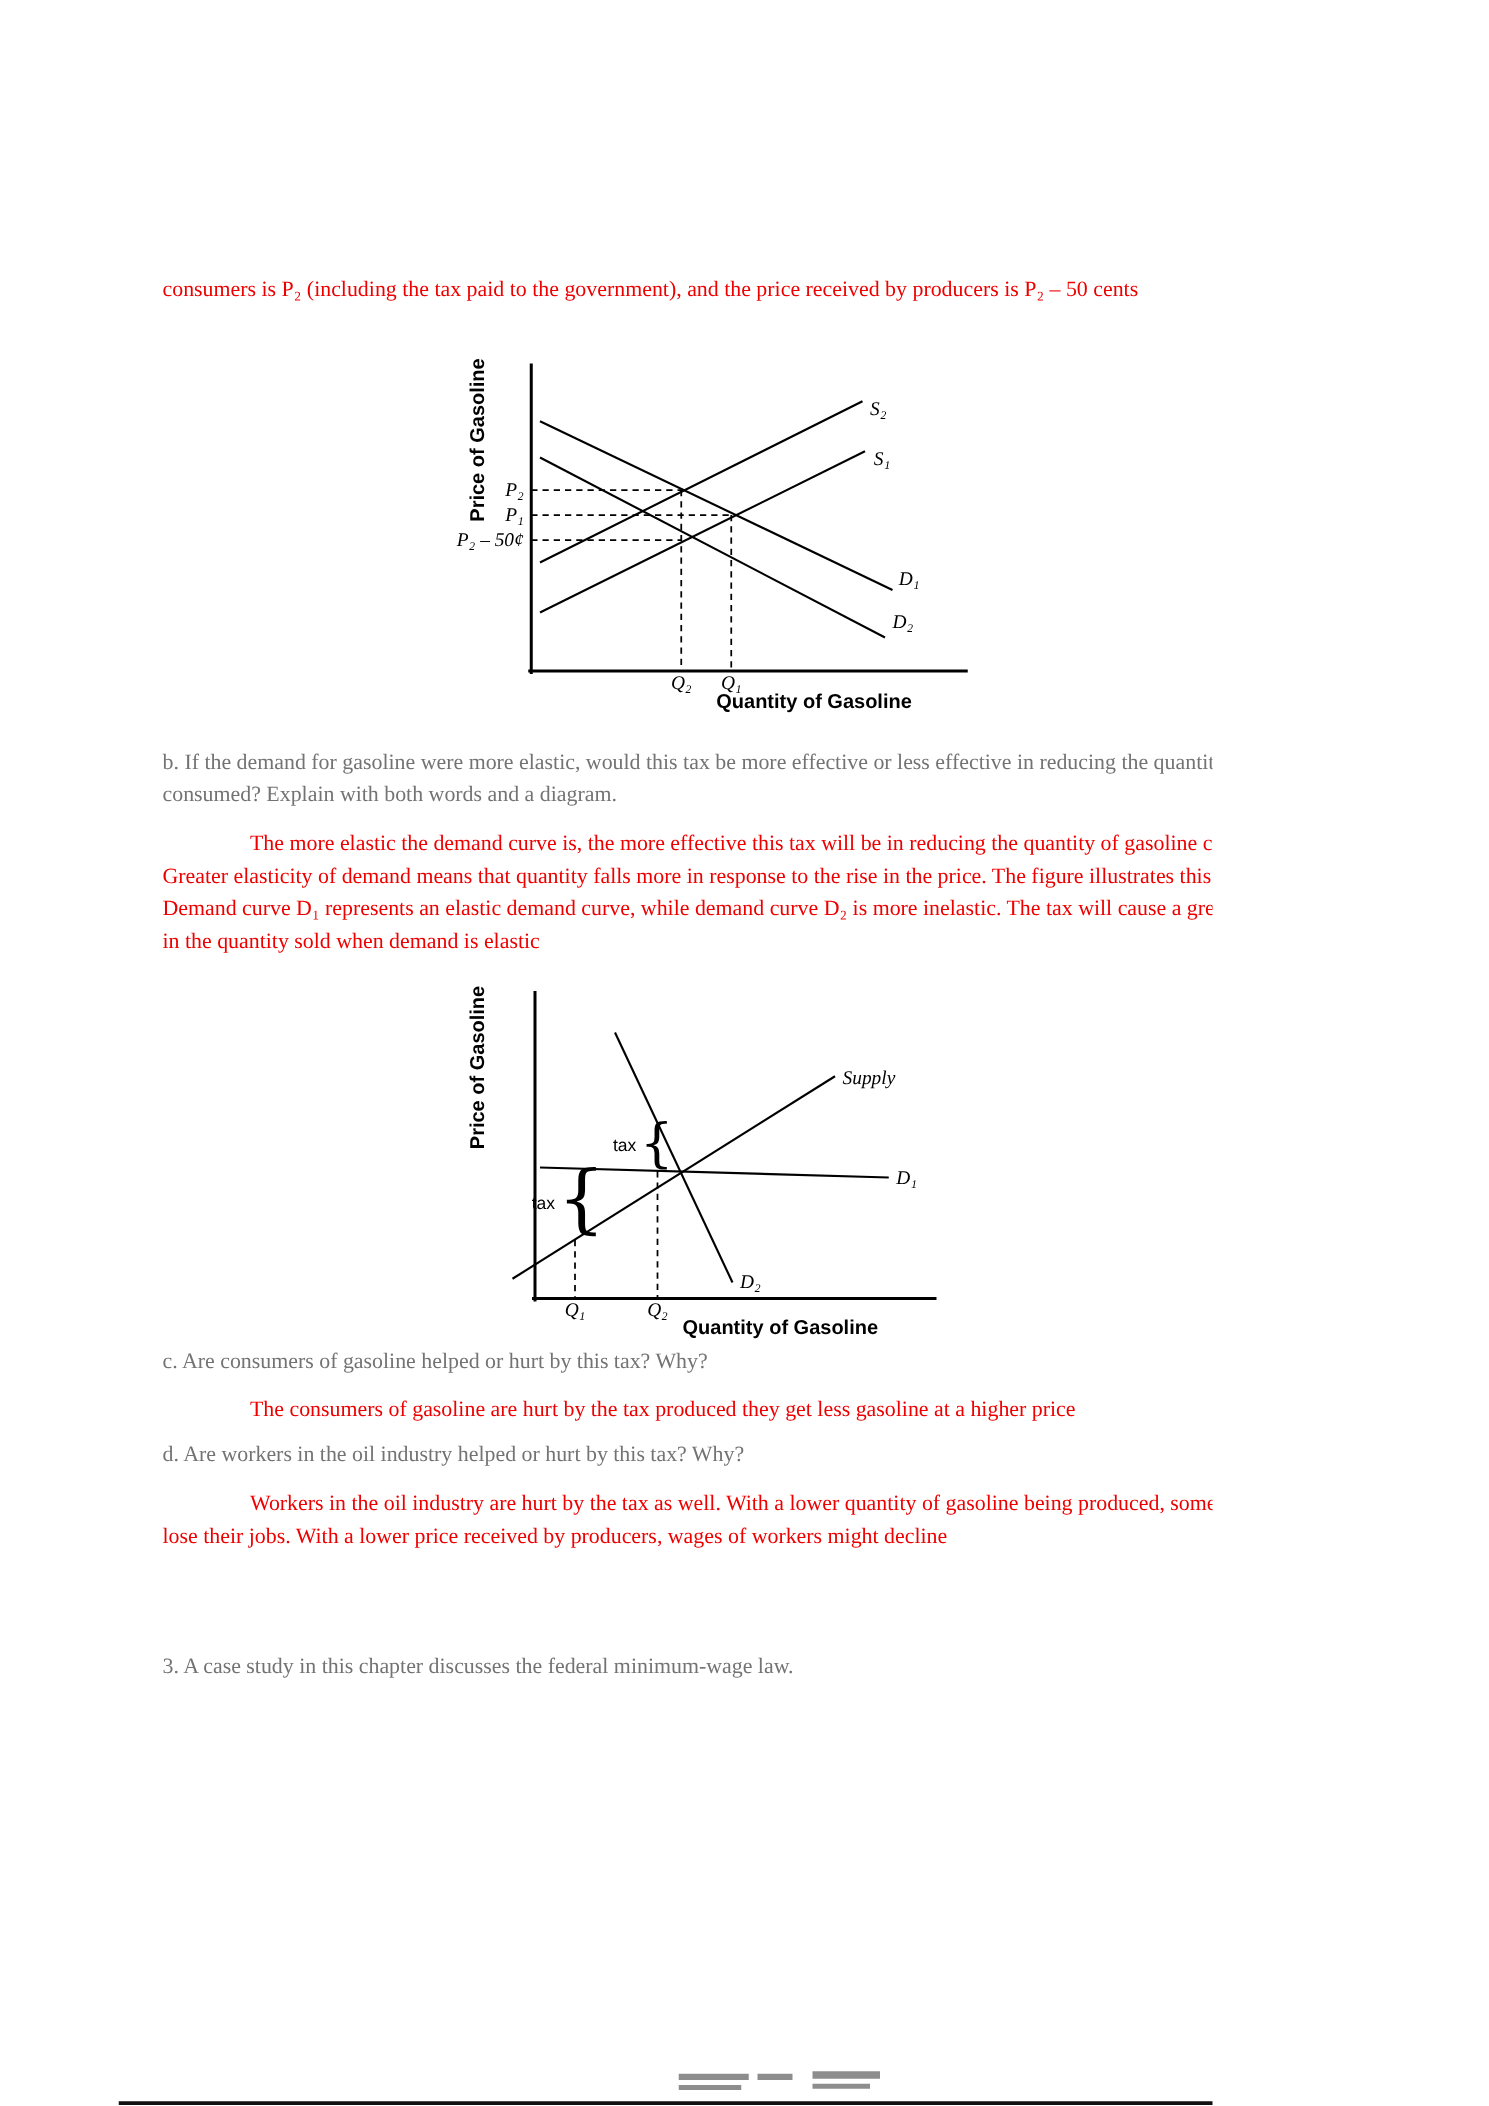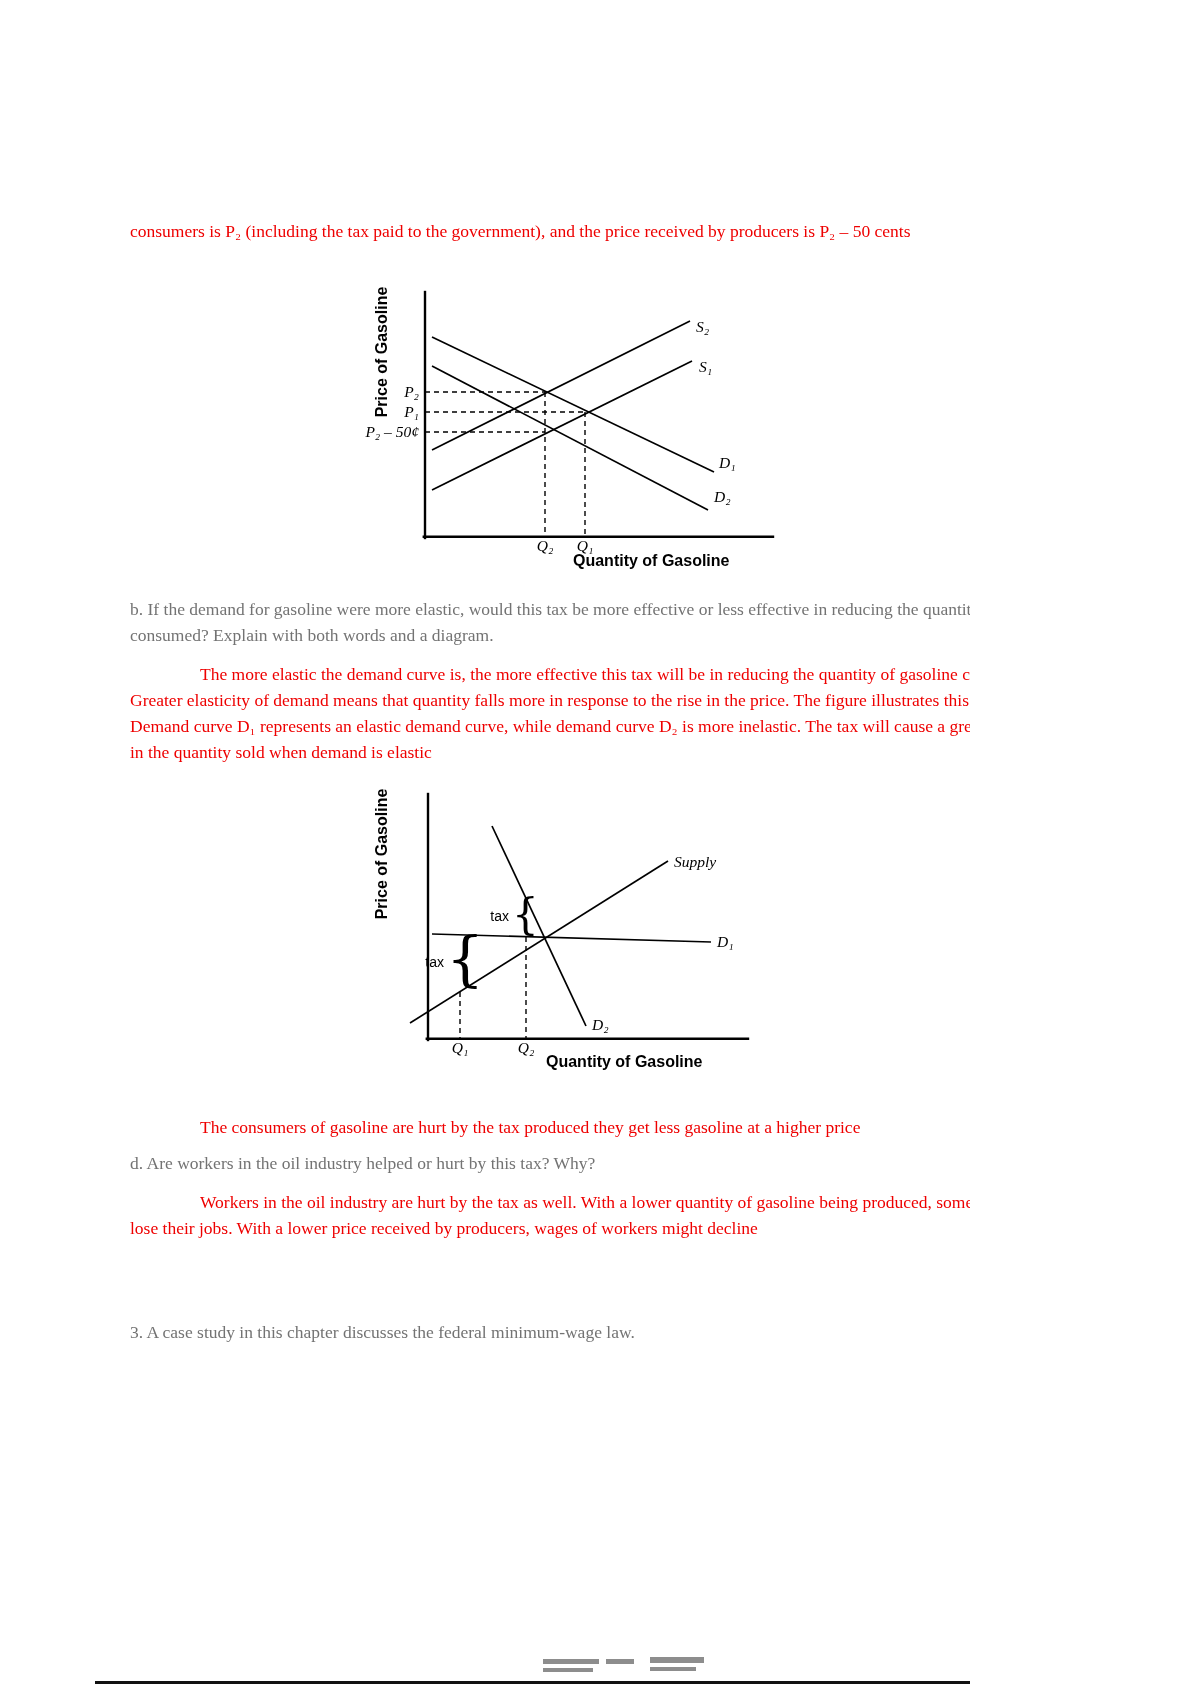--- a/index.html
+++ b/index.html
@@ -90,20 +90,21 @@
     <text class="var-label" x="344" y="77">Supply</text>
     <text class="var-label" x="387" y="157">D₁</text>
     <text class="var-label" x="262" y="240">D₂</text>
     <text class="tax-label end" x="114" y="177">tax</text>
     <text class="tax-label end" x="179" y="131">tax</text>
     <text class="var-label mid" x="130" y="263">Q₁</text>
     <text class="var-label mid" x="196" y="263">Q₂</text>
     <text class="axis-title" x="216" y="277">Quantity of Gasoline</text>
   </svg>
 
+  <div class="para" style="top:1075px">c. Are consumers of gasoline helped or hurt by this tax? Why?</div>
   <div class="para red indent" style="top:1100px">The consumers of gasoline are hurt by the tax produced they get less gasoline at a higher price</div>
 
   <div class="para" style="top:1150px">d. Are workers in the oil industry helped or hurt by this tax? Why?</div>
   <div class="para red indent" style="top:1175px">Workers in the oil industry are hurt by the tax as well. With a lower quantity of gasoline being produced, some workers may lose their jobs. With a lower price received by producers, wages of workers might decline</div>
 
   <div class="para" style="top:1319px">3. A case study in this chapter discusses the federal minimum-wage law.</div>
 
   <div>
     <div class="fragment" style="left:543px;top:1659px;width:56px;height:5px"></div>
     <div class="fragment" style="left:543px;top:1668px;width:50px;height:4px"></div>

